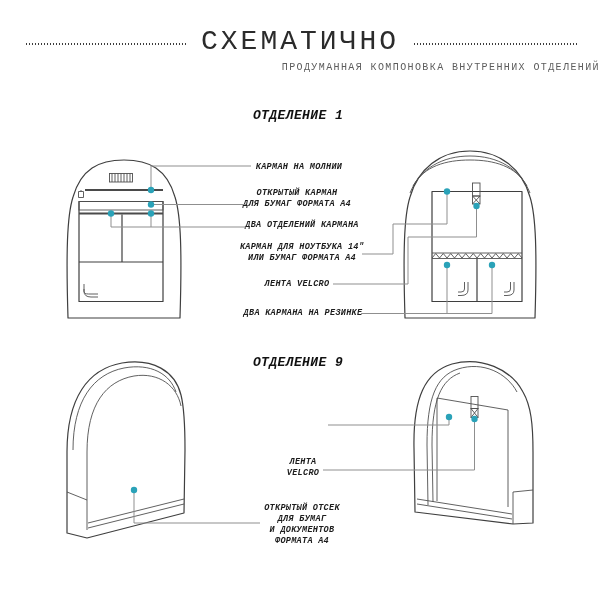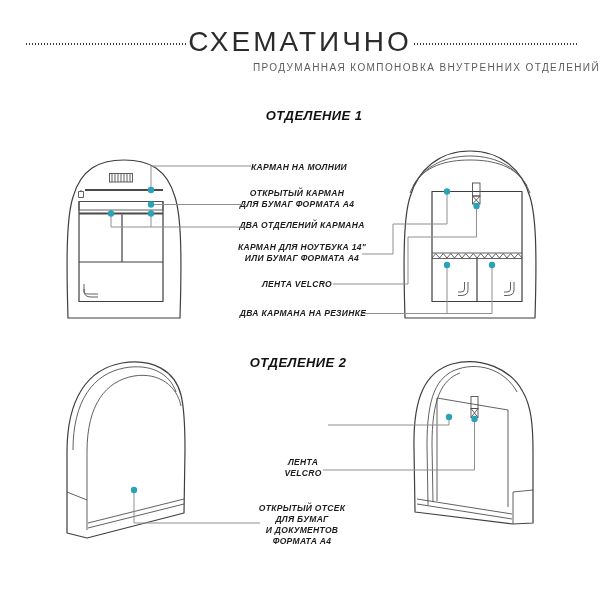--- a/index.html
+++ b/index.html
@@ -1,17 +1,17 @@
 <!DOCTYPE html>
 <html><head>
 <meta charset="utf-8">
 <style>
   html,body{margin:0;padding:0;background:#ffffff;}
   #stage{position:relative;width:600px;height:600px;background:#ffffff;overflow:hidden;
-         font-family:Liberation Sans, sans-serif;}
+         font-family:Liberation Mono, monospace;}
   .title{position:absolute;left:0;right:0;top:26px;text-align:center;
          font-weight:300;font-size:28px;letter-spacing:3px;color:#2b2b2b;}
   .subtitle{position:absolute;left:0;right:0;top:62px;text-align:right;
          font-weight:400;font-size:10px;letter-spacing:1.4px;color:#5c5c5c;}
   .dotline{position:absolute;top:43px;height:2px;
          background-image:radial-gradient(circle,#3d3d3d 0.7px,transparent 0.9px);
          background-size:3px 2px;background-repeat:repeat-x;}
   .section-heading{position:absolute;transform:translateX(-50%);
          font-style:italic;font-weight:700;font-size:13px;letter-spacing:0.4px;color:#111;}
   .label{position:absolute;transform:translateX(-50%);text-align:center;
@@ -27,22 +27,22 @@
 </head>
 <body>
 
 <div id="stage">
 
   <div class="dotline" style="left:25px;width:162px;"></div>
   <div class="dotline" style="left:413px;width:164px;"></div>
   <div class="title">СХЕМАТИЧНО</div>
   <div class="subtitle">ПРОДУМАННАЯ КОМПОНОВКА ВНУТРЕННИХ ОТДЕЛЕНИЙ</div>
 
-  <div class="section-heading" style="left:298px;top:108px;margin-left:16px;">ОТДЕЛЕНИЕ 1</div>
-  <div class="section-heading" style="left:298px;top:355px;">ОТДЕЛЕНИЕ 2</div>
+  <div class="section-heading" style="left:298px;top:108px;">ОТДЕЛЕНИЕ 1</div>
+  <div class="section-heading" style="left:298px;top:355px;">ОТДЕЛЕНИЕ 9</div>
 
   <div class="label" style="left:299px;top:162px;text-align:right;">КАРМАН НА МОЛНИИ</div>
   <div class="label" style="left:297px;top:188px;">ОТКРЫТЫЙ КАРМАН
 ДЛЯ БУМАГ ФОРМАТА А4</div>
   <div class="label" style="left:302px;top:220px;">ДВА ОТДЕЛЕНИЙ КАРМАНА</div>
   <div class="label" style="left:302px;top:242px;">КАРМАН ДЛЯ НОУТБУКА 14"
 ИЛИ БУМАГ ФОРМАТА А4</div>
   <div class="label" style="left:297px;top:279px;">ЛЕНТА VELCRO</div>
   <div class="label" style="left:303px;top:308px;">ДВА КАРМАНА НА РЕЗИНКЕ</div>
 

